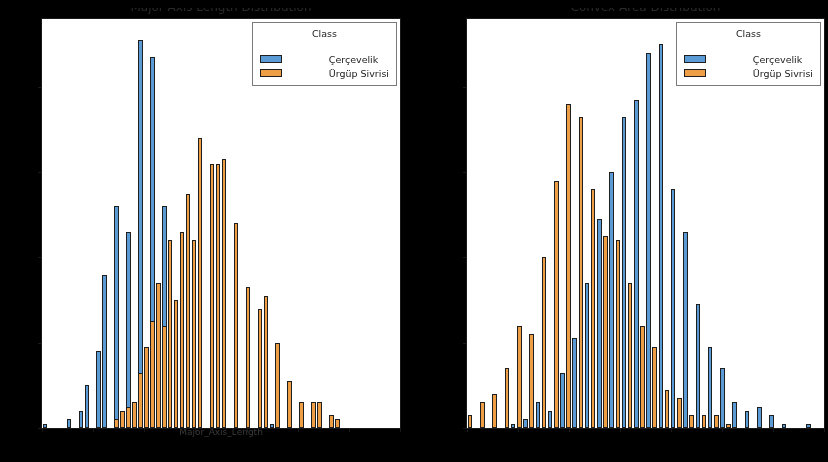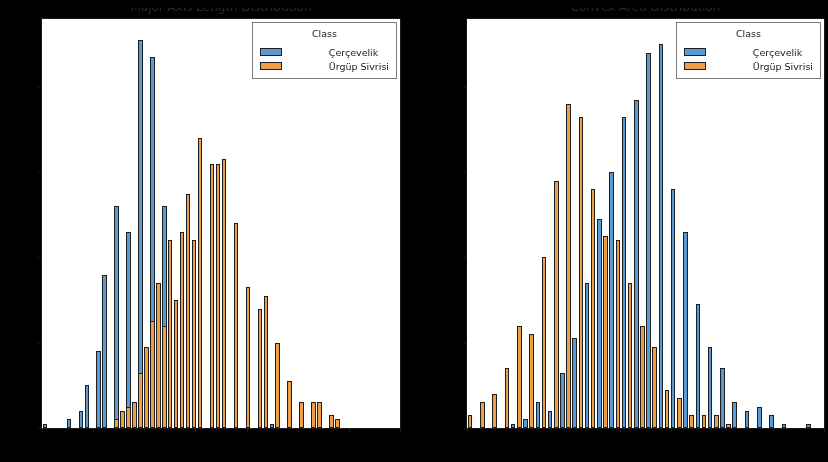--- a/index.html
+++ b/index.html
@@ -102,21 +102,21 @@
     padding: 4px 7px 5px 7px;
     font-size: 9.5px;
     color: #1a1a1a;
     line-height: 13px;
   }
   .legend-left  { right: 3px; top: 3px; }
   .legend-right { right: 3px; top: 3px; }
   .legend-title {
     text-align: center;
     font-size: 9.5px;
-    margin-bottom: 5px;
+    margin-bottom: 12px;
     color: #1a1a1a;
   }
   .legend-row {
     display: flex;
     align-items: center;
     gap: 6px;
     height: 14px;
   }
   .legend-swatch {
     width: 22px;
@@ -232,20 +232,23 @@
       <div class="legend-row">
         <span class="legend-swatch c0"></span>
         <span class="legend-label">Çerçevelik</span>
       </div>
       <div class="legend-row">
         <span class="legend-swatch c1"></span>
         <span class="legend-label">Ürgüp Sivrisi</span>
       </div>
     </div>
 
+    <div class="xlabel-strip">
+      <div class="xlabel-text">Major_Axis_Length</div>
+    </div>
   </div>
 
   <div class="panel panel-right">
 
     <div class="title-strip">
       <div class="title-text">Convex Area Distribution</div>
     </div>
 
     <div class="plot-area">
       <div class="bars" id="bars-right">

